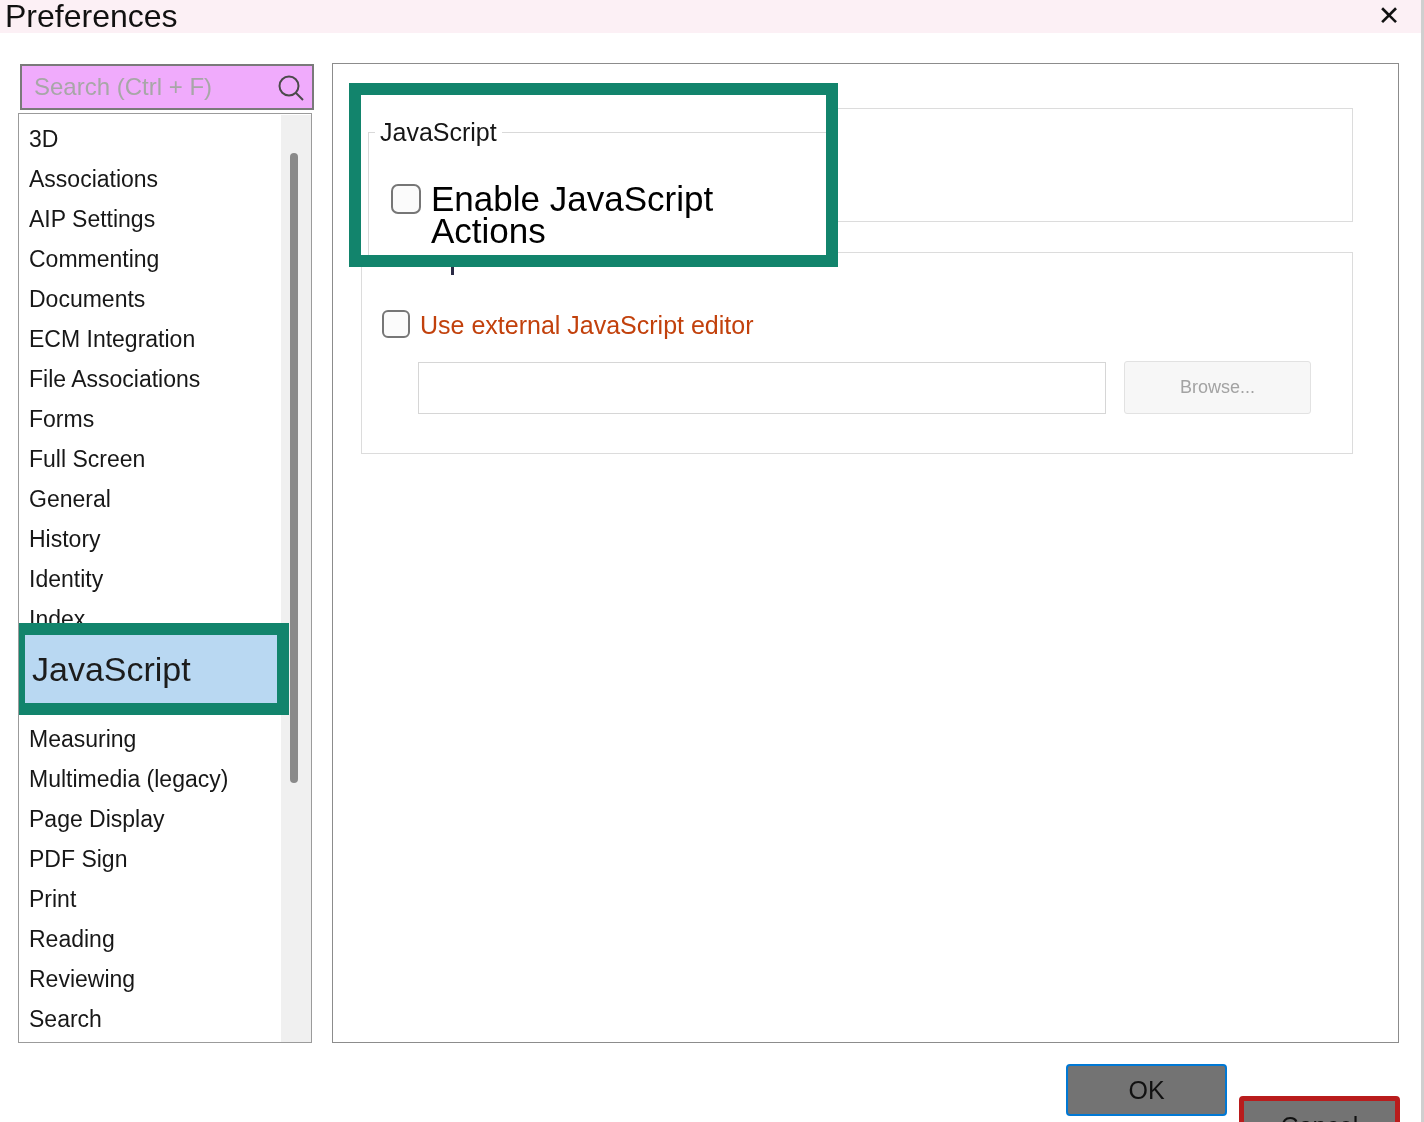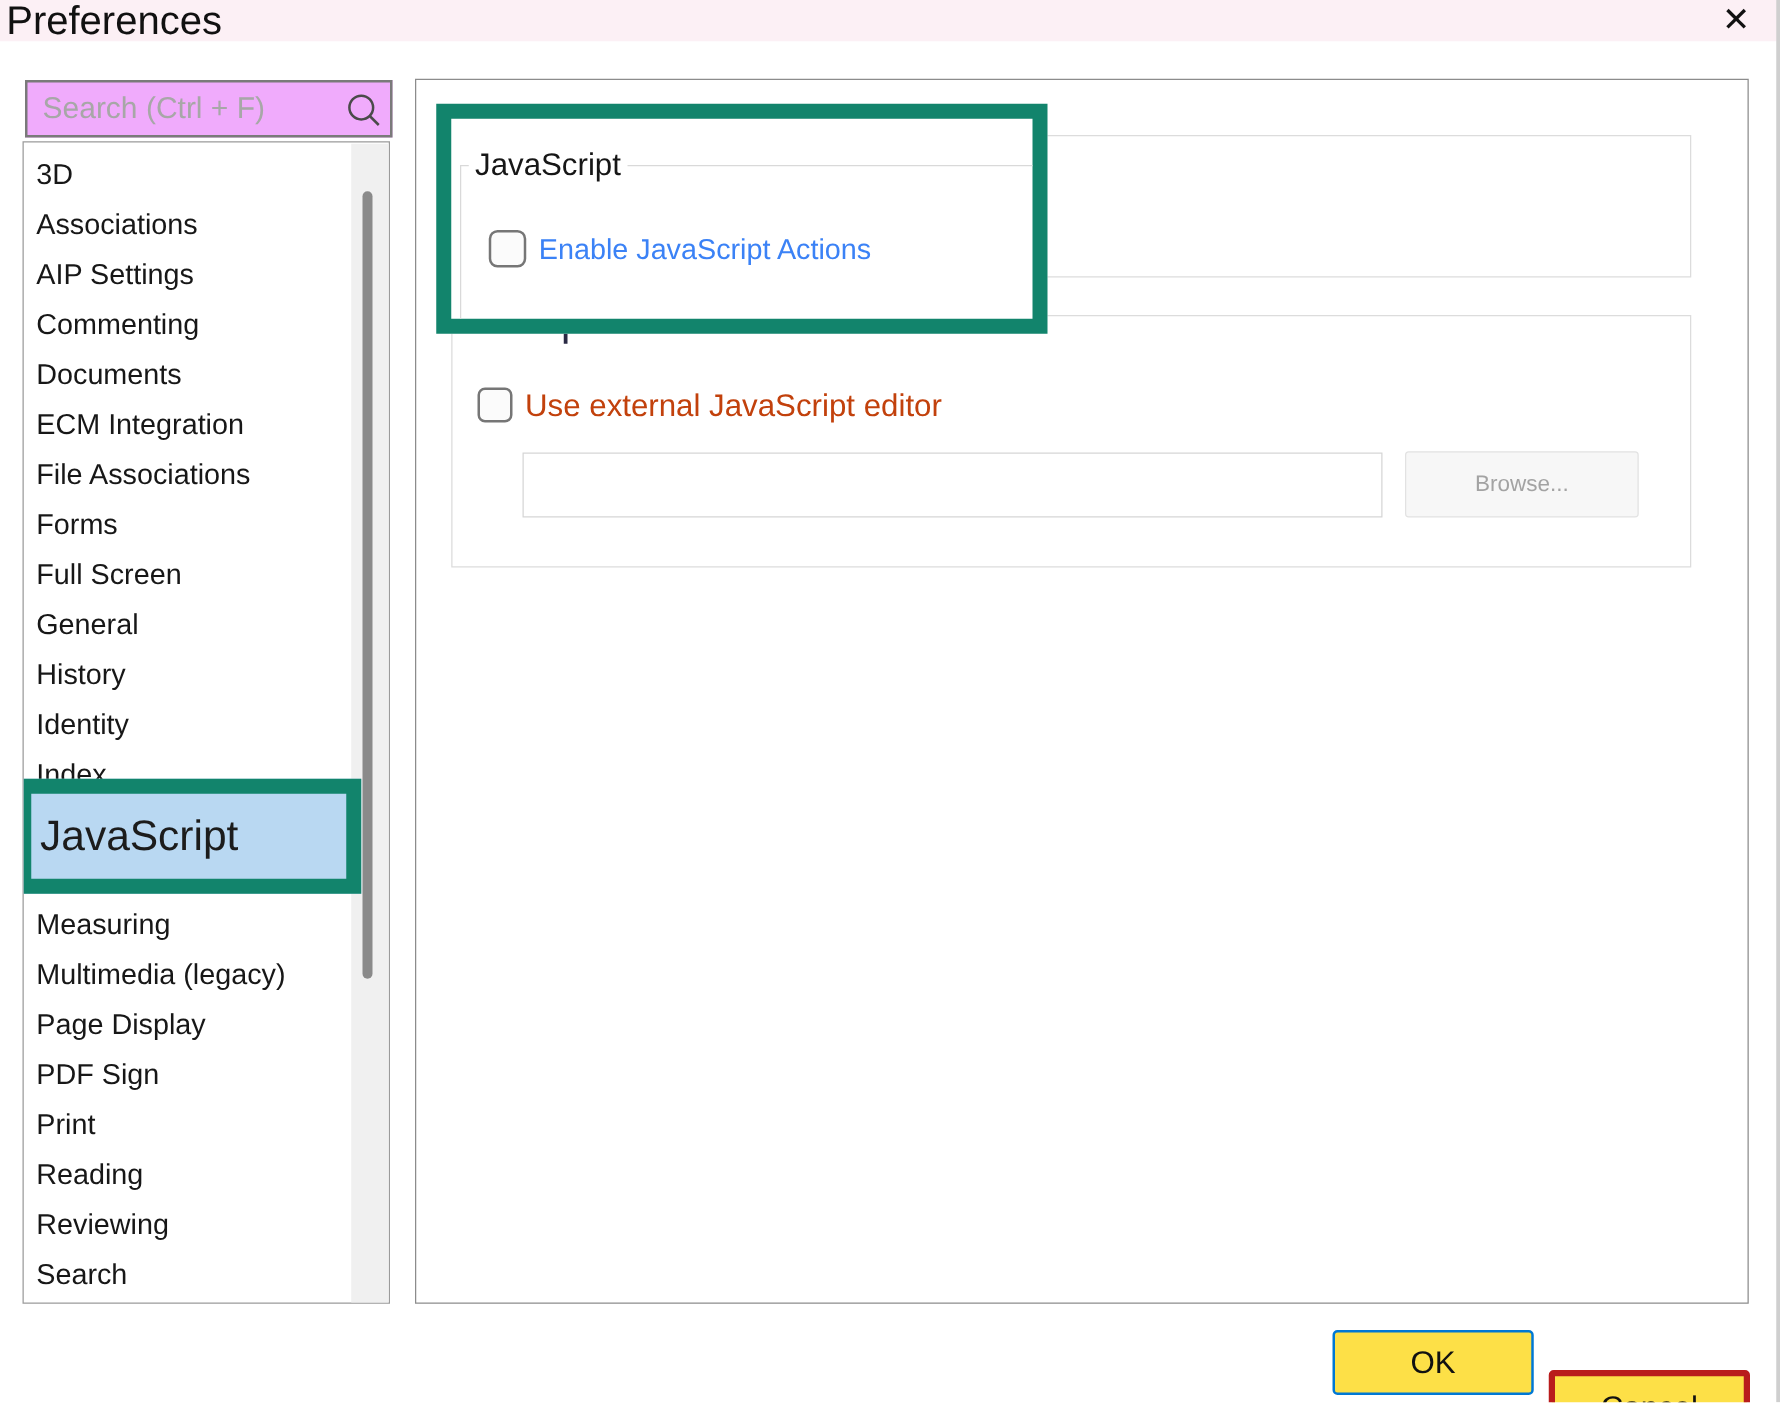--- a/index.html
+++ b/index.html
@@ -54,24 +54,24 @@
 
   
   .annot-box{position:absolute;left:16px;top:19px;width:489px;height:184px;border:12px solid #12846c;
              background:#fff;z-index:4;}
   .annot-inner{position:relative;width:100%;height:100%;overflow:hidden;}
   .snippet-fieldset{position:absolute;left:7px;top:37px;width:470px;height:200px;
                     border-top:1px solid #d9d9d9;border-left:1px solid #d9d9d9;}
   .snippet-legend{position:absolute;left:14px;top:23px;background:#fff;padding:0 5px;
                   font-size:25px;color:#161616;z-index:1;}
   .snippet-cbx{position:absolute;left:30px;top:89px;width:30px;height:30px;border-radius:7px;}
-  .snippet-label{position:absolute;left:70px;top:88px;font-size:23px;line-height:32px;color:#3b82f6;}
+  .snippet-label{position:absolute;left:70px;top:88px;font-size:35px;line-height:32px;color:#000000;}
 
   
-  .btn{position:absolute;top:1064px;width:161px;height:52px;background:#fde047;border-radius:4px;
+  .btn{position:absolute;top:1064px;width:161px;height:52px;background:#737373;border-radius:4px;
        font-size:25px;color:#111;text-align:center;line-height:48px;cursor:pointer;}
   .btn-ok{left:1066px;border:2px solid #0078d4;}
   .btn-cancel{left:1239px;border:5px solid #b91c1c;line-height:50px;margin-top:32px;}
 </style>
 </head>
 <body>
 
 <div class="page">
 
   <div class="titlebar">

